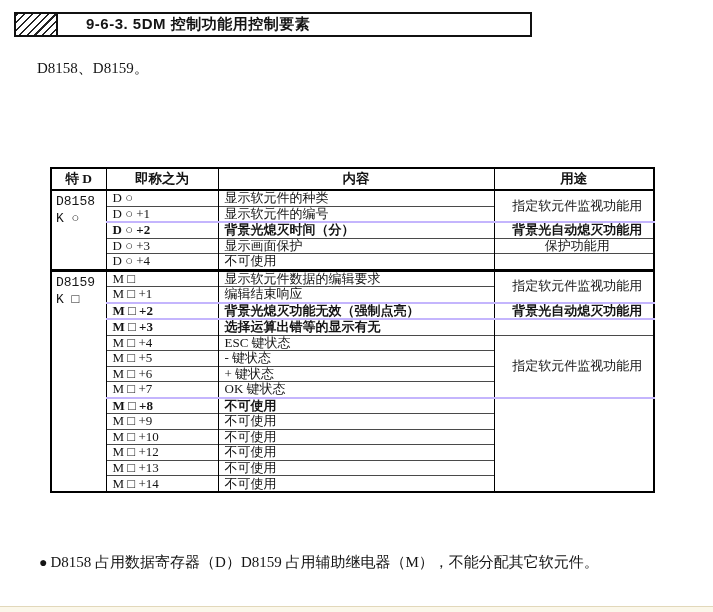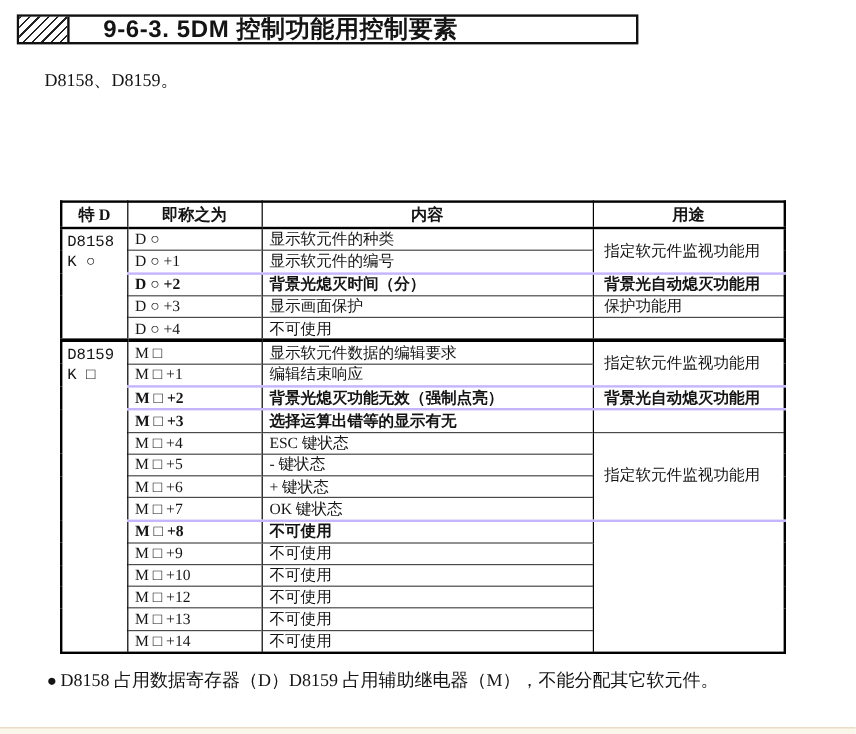--- a/index.html
+++ b/index.html
@@ -14,52 +14,52 @@
     border:2px solid #111;box-sizing:border-box;
     display:flex;align-items:center;background:#fff;
   }
   .hatch{
     width:42px;height:100%;box-sizing:border-box;border-right:2px solid #111;
     background:repeating-linear-gradient(135deg,#222 0,#222 1.5px,#fff 1.5px,#fff 5.5px);
     flex:0 0 auto;
   }
   .title{
     font-family:"Liberation Sans","DejaVu Sans",sans-serif;
-    font-weight:bold;font-size:20px;letter-spacing:.5px;
+    font-weight:bold;font-size:15px;letter-spacing:.5px;
     margin-left:28px;white-space:nowrap;
   }
   
   .intro{position:absolute;left:37px;top:56px;font-size:15px;}
   .intro .line{line-height:24.5px;white-space:nowrap;}
   
   table.data-table{
-    position:absolute;left:50px;top:167px;width:603px;height:378px;
+    position:absolute;left:50px;top:167px;width:603px;height:326px;
     border-collapse:collapse;table-layout:fixed;font-size:13px;
     border:2px solid #000;
   }
   .data-table th{
     border:1px solid #000;border-bottom:2.5px solid #000;
     font-size:13.5px;font-weight:bold;height:19px;padding:0 0 1px 0;
     text-align:center;
   }
   .data-table td{
     border-left:1px solid #000;border-right:1px solid #000;
     border-top:1px solid #4a4a4a;
     padding:0 2px 0 6px;line-height:1.1;vertical-align:middle;
     overflow:hidden;white-space:nowrap;
   }
   .data-table td.reg-cell{
     vertical-align:top;padding:2px 0 0 4px;line-height:17px;font-family:Liberation Mono, monospace;
   }
-  .data-table td.purpose-cell{padding-left:9px;}
+  .data-table td.purpose-cell{padding-left:9px;text-align:center;}
   .data-table tr.r-gray td{border-top:2px solid #c4b5fd;font-weight:bold;}
   .data-table tr.r-thick td{border-top:3px solid #000;}
   
   .notes{position:absolute;left:39px;top:551px;font-size:15px;}
-  .note{line-height:34px;white-space:nowrap;}
+  .note{line-height:23px;white-space:nowrap;}
   .bullet{font-size:14px;margin-right:3px;}
   
   .page-edge{
     position:absolute;left:0;right:0;bottom:0;height:5px;
     background:#fbf7ea;border-top:1px solid #e2d8ba;
   }
 </style>
 </head>
 <body>
 

